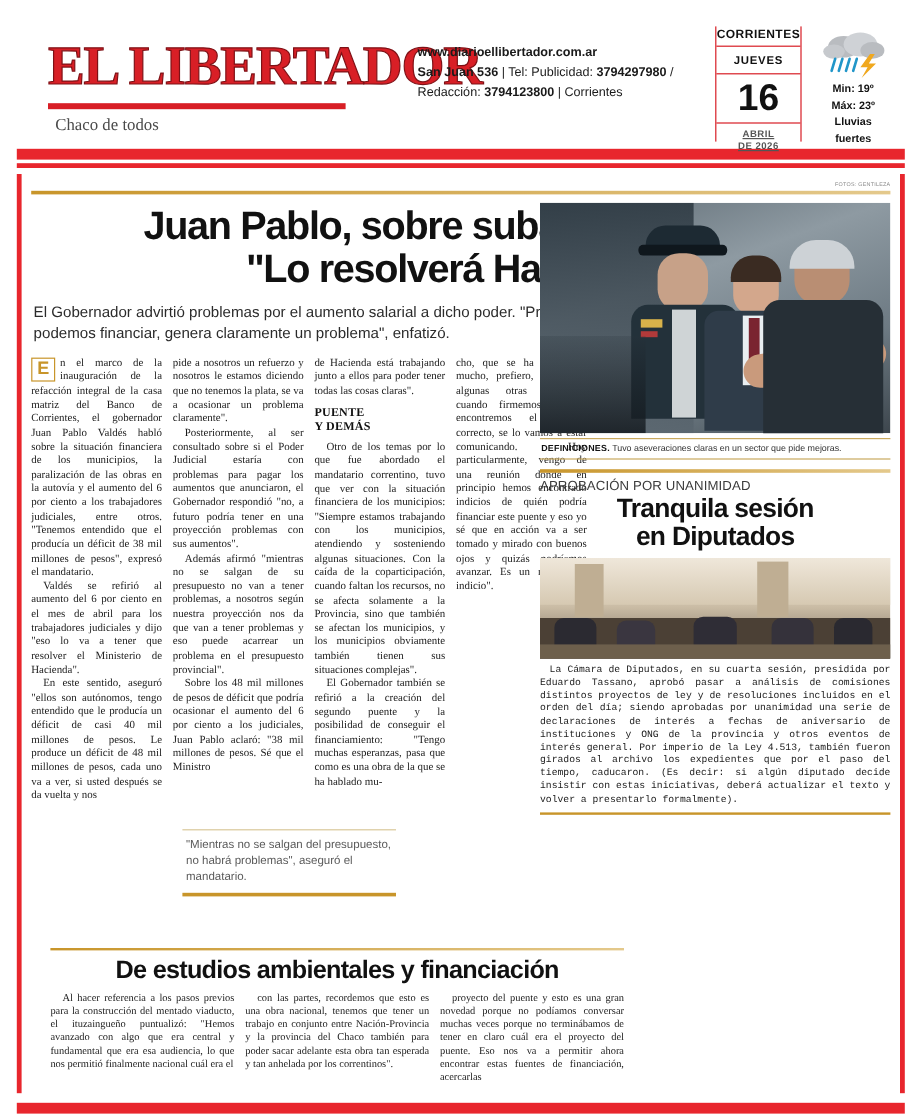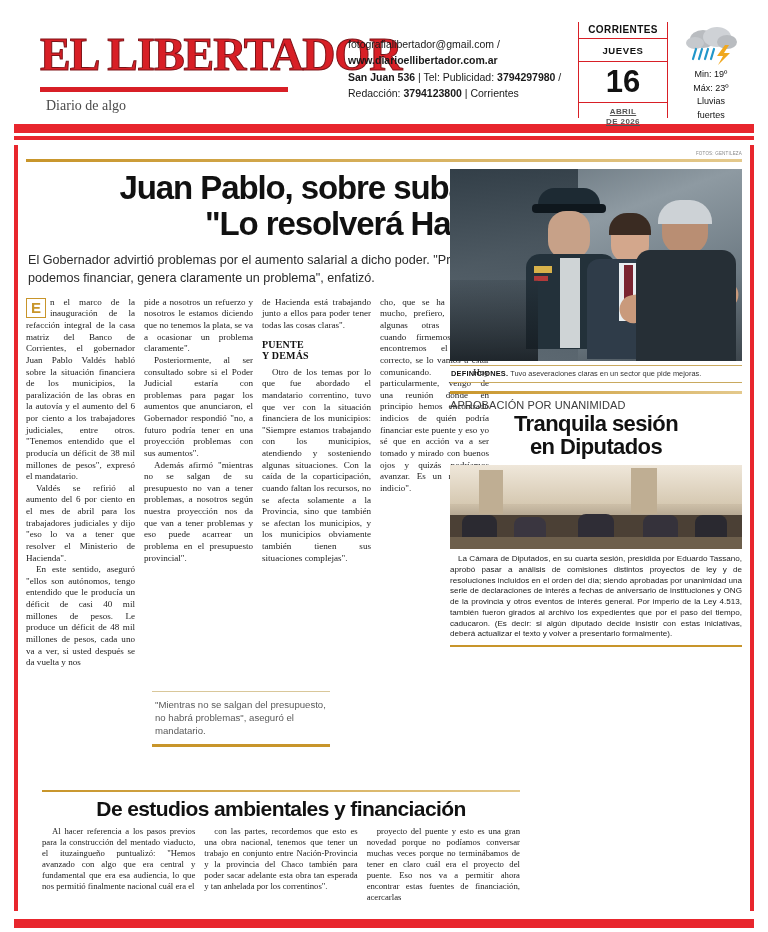--- a/index.html
+++ b/index.html
@@ -33,31 +33,31 @@
     display:inline-block; margin-left:6px; vertical-align:middle;
   }
   .mh-contact {
     flex:1; padding-top:14px; padding-left:16px;
     font-size:10.5px; line-height:1.55; color:#1a1a1a;
   }
   .mh-contact .b { font-weight:bold; }
   .mh-contact div { white-space:nowrap; }
 
   .mh-date {
-    width:90px; border-left:1.5px solid #d81f26; border-right:1.5px solid #d81f26;
+    width:72px; border-left:1.5px solid #d81f26; border-right:1.5px solid #d81f26;
     text-align:center; padding-top:2px;
   }
   .mh-city { font-size:10px; font-weight:bold; letter-spacing:.4px; color:#111; padding-bottom:3px; border-bottom:1.5px solid #d81f26; }
   .mh-day { font-size:9.5px; font-weight:bold; letter-spacing:.6px; color:#111; padding:6px 0 5px; border-bottom:1.5px solid #d81f26;}
   .mh-num { font-size:31px; font-weight:bold; line-height:1.05; padding:4px 0 3px; color:#111;}
   .mh-mon { font-size:8px; font-weight:bold; letter-spacing:.4px; color:#555; line-height:1.35; border-top:1.5px solid #d81f26; padding-top:4px;text-decoration:underline;}
 
   .mh-weather { width:86px; text-align:center; padding-top:4px; }
   .mh-weather .wicon { height:40px; display:flex; align-items:center; justify-content:center; }
-  .mh-weather .wtxt { font-size:9px; font-weight:normal; line-height:1.5; color:#111; margin-top:2px;}
+  .mh-weather .wtxt { font-size:9px; font-weight:bold; line-height:1.5; color:#111; margin-top:2px;}
 
   .redbar { height:9px; background:#e8262d; margin:6px 14px 0 14px; }
   .redbar2 { height:4px; background:#e8262d; margin:3px 14px 0 14px; }
 
   
   .frame { position:relative; margin:5px 14px 0 14px; border-left:4px solid #e8262d; border-right:4px solid #e8262d; height:766px; padding:0; }
   .inner { padding:6px 8px 0 8px; height:100%; position:relative;}
 
   
   .kicker-row { display:flex; align-items:baseline; }
@@ -115,21 +115,21 @@
              border-top:1.2px solid #c9a95f; border-bottom:1.2px solid #c9a95f;
              padding:3px 1px; font-size:7.4px; color:#333; line-height:1.3;}
   .cap-bar b { color:#111; letter-spacing:.2px;}
 
   
   .story2 { position:absolute; right:8px; top:246px; width:292px; }
   .s2-rule { height:2.5px; background:linear-gradient(to right,#c8952a,#e4c98c); margin-bottom:5px;}
   .s2-kicker { font-size:11px; color:#3b3b3b; letter-spacing:.1px; }
   .s2-head { font-size:22px; font-weight:bold; line-height:1.08; letter-spacing:-.6px; text-align:center; margin-top:1px; color:#111;}
   .s2-photo { margin-top:6px; width:292px; height:84px; overflow:hidden; position:relative;}
-  .s2-body { margin-top:5px; font-size:8.1px; line-height:1.33; text-align:justify; color:#1b1b1b; font-family:Liberation Sans, sans-serif;}
+  .s2-body { margin-top:5px; font-size:8.1px; line-height:1.33; text-align:justify; color:#1b1b1b; font-family:Liberation Mono, monospace;}
   .s2-body p { margin:0; text-indent:8px; }
   .s2-underline { height:1.6px; background:#c8952a; margin-top:5px; }
 
   
   .story3 { position:absolute; left:24px; bottom:8px; width:478px; }
   .s3-rule-top { height:2px; background:linear-gradient(to right,#c8952a,#e4c98c); }
   .s3-head { font-size:21px; font-weight:bold; text-align:center; letter-spacing:-.6px; margin:5px 0 5px 0; color:#111;}
   .s3-cols { display:flex; gap:9px; }
   .s3-cols .c { flex:1; }
   .s3-cols p { margin:0; font-family:"Liberation Serif", serif; font-size:8.7px; line-height:1.27; text-align:justify; color:#1b1b1b; text-indent:10px;}
@@ -142,26 +142,25 @@
 </head>
 <body>
 
 <div class="page">
 
   <div class="masthead">
 
     <div class="mh-logo">
       <div class="mh-logo-word">EL LIBERTADOR</div>
       <div>
-        <span class="mh-logo-rule"></span><span class="mh-logo-sub">Diario de algo</span>
+        <span class="mh-logo-rule"></span><span class="mh-logo-sub">Chaco de todos</span>
       </div>
     </div>
 
     <div class="mh-contact">
-      <div>fotografialibertador@gmail.com /</div>
       <div class="b">www.diarioellibertador.com.ar</div>
       <div><span class="b">San Juan 536</span><span> | Tel: Publicidad: </span><span class="b">3794297980</span><span> /</span></div>
       <div><span>Redacción: </span><span class="b">3794123800</span><span> | Corrientes</span></div>
     </div>
 
     <div class="mh-date">
       <div class="mh-city">CORRIENTES</div>
       <div class="mh-day">JUEVES</div>
       <div class="mh-num">16</div>
       <div class="mh-mon"><span>ABRIL</span><br><span>DE 2026</span></div>
@@ -215,29 +214,31 @@
         <div class="col dropcap-wrap">
           <p><span class="dropcap">E</span><span>n el marco de la inauguración de la refacción integral de la casa matriz del Banco de Corrientes, el gobernador Juan Pablo Valdés habló sobre la situación financiera de los municipios, la paralización de las obras en la autovía y el aumento del 6 por ciento a los trabajadores judiciales, entre otros. "Tenemos entendido que el producía un déficit de 38 mil millones de pesos", expresó el mandatario.</span></p>
           <p>Valdés se refirió al aumento del 6 por ciento en el mes de abril para los trabajadores judiciales y dijo "eso lo va a tener que resolver el Ministerio de Hacienda".</p>
           <p>En este sentido, aseguró "ellos son autónomos, tengo entendido que le producía un déficit de casi 40 mil millones de pesos. Le produce un déficit de 48 mil millones de pesos, cada uno va a ver, si usted después se da vuelta y nos</p>
         </div>
 
         <div class="col">
           <p class="noind">pide a nosotros un refuerzo y nosotros le estamos diciendo que no tenemos la plata, se va a ocasionar un problema claramente".</p>
           <p>Posteriormente, al ser consultado sobre si el Poder Judicial estaría con problemas para pagar los aumentos que anunciaron, el Gobernador respondió "no, a futuro podría tener en una proyección problemas con sus aumentos".</p>
           <p>Además afirmó "mientras no se salgan de su presupuesto no van a tener problemas, a nosotros según nuestra proyección nos da que van a tener problemas y eso puede acarrear un problema en el presupuesto provincial".</p>
+          <p>Sobre los 48 mil millones de pesos de déficit que podría ocasionar el aumento del 6 por ciento a los judiciales, Juan Pablo aclaró: "38 mil millones de pesos. Sé que el Ministro</p>
         </div>
 
         <div class="col">
           <p class="noind">de Hacienda está trabajando junto a ellos para poder tener todas las cosas claras".</p>
           <div class="subhead">
             <span>PUENTE</span><br>
             <span>Y DEMÁS</span>
           </div>
           <p>Otro de los temas por lo que fue abordado el mandatario correntino, tuvo que ver con la situación financiera de los municipios: "Siempre estamos trabajando con los municipios, atendiendo y sosteniendo algunas situaciones. Con la caída de la coparticipación, cuando faltan los recursos, no se afecta solamente a la Provincia, sino que también se afectan los municipios, y los municipios obviamente también tienen sus situaciones complejas".</p>
+          <p>El Gobernador también se refirió a la creación del segundo puente y la posibilidad de conseguir el financiamiento: "Tengo muchas esperanzas, pasa que como es una obra de la que se ha hablado mu-</p>
         </div>
 
         <div class="col" style="width:118px;">
           <p class="noind">cho, que se ha prometido mucho, prefiero, igual que algunas otras gestiones, cuando firmemos, cuando encontremos el camino correcto, se lo vamos a estar comunicando. Hoy particularmente, vengo de una reunión donde en principio hemos encontrado indicios de quién podría financiar este puente y eso yo sé que en acción va a ser tomado y mirado con buenos ojos y quizás podríamos avanzar. Es un muy buen indicio".</p>
         </div>
       </div>
 
       <div class="pullquote">"Mientras no se salgan del presupuesto, no habrá problemas", aseguró el mandatario.</div>
 
       <div class="photo-main">

